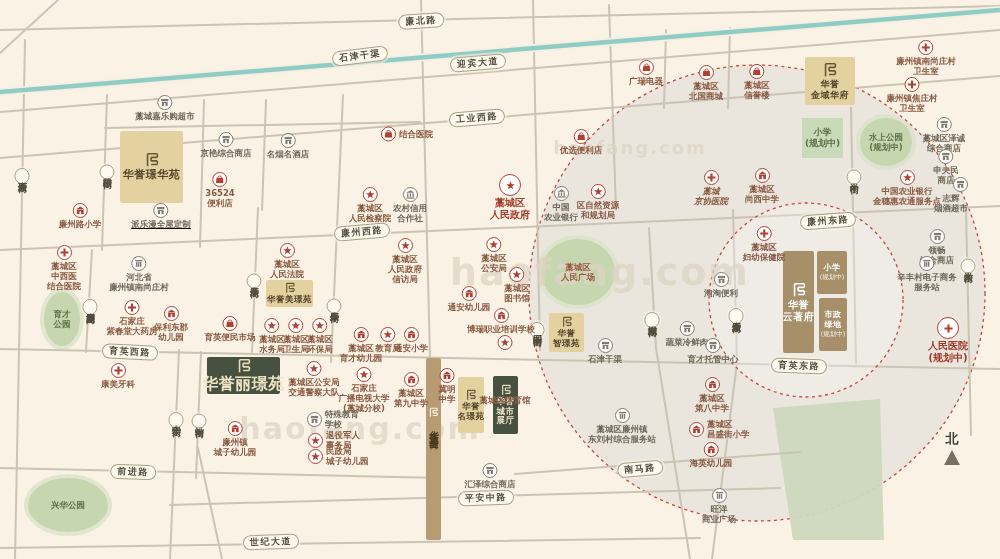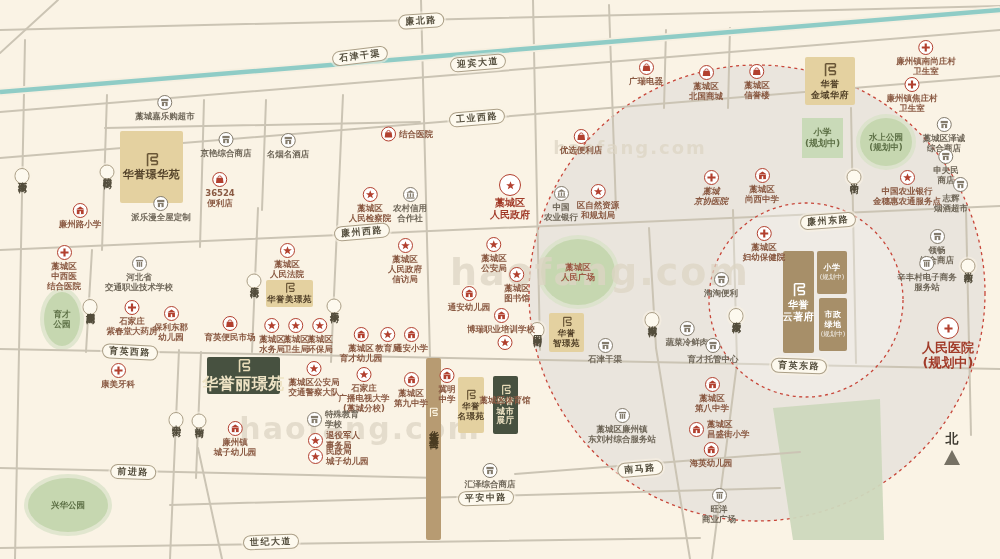--- a/index.html
+++ b/index.html
@@ -346,21 +346,21 @@
         </div>
         <div class="lbl" style="color: rgb(111, 103, 89);">辛丰村电子商务
 服务站</div>
       </div>
       <div class="poi" style="left: 948px; top: 317px;">
         <div class="ring" style="width: 20px; height: 20px; border: 1.4px solid rgb(178, 64, 47);">
           <svg width="9" height="9" viewBox="0 0 10 10">
             <path d="M3.8,0.5 h2.4 v3.3 h3.3 v2.4 h-3.3 v3.3 h-2.4 v-3.3 h-3.3 v-2.4 h3.3 z" fill="#b2402f"></path>
           </svg>
         </div>
-        <div class="lbl" style="color: rgb(161, 58, 40); font-size: 13px;">人民医院
+        <div class="lbl" style="color: rgb(161, 58, 40); font-size: 10px;">人民医院
 (规划中)</div>
       </div>
       <div class="poi" style="left: 711px; top: 169.5px;">
         <div class="ring" style="width: 13px; height: 13px; border: 1.4px solid rgb(178, 64, 47);">
           <svg width="9" height="9" viewBox="0 0 10 10">
             <path d="M3.8,0.5 h2.4 v3.3 h3.3 v2.4 h-3.3 v3.3 h-2.4 v-3.3 h-3.3 v-2.4 h3.3 z" fill="#b2402f"></path>
           </svg>
         </div>
         <div class="lbl" style="color: rgb(138, 90, 67); font-style: italic;">藁城
 京协医院</div>
@@ -388,21 +388,21 @@
       <div class="poi" style="left: 80px; top: 202.5px;">
         <div class="ring" style="width: 13px; height: 13px; border: 1.4px solid rgb(178, 64, 47);">
           <svg width="9" height="9" viewBox="0 0 10 10">
             <polygon points="5,0.5 9.5,3.5 0.5,3.5" fill="#b2402f"></polygon>
             <rect x="1.2" y="4" width="7.6" height="5" fill="#b2402f"></rect>
             <rect x="4.2" y="5.8" width="1.6" height="3.2" fill="#fff"></rect>
           </svg>
         </div>
         <div class="lbl" style="color: rgb(138, 90, 67);">廉州路小学</div>
       </div>
-      <div class="poi" style="left: 161px; top: 196px;">
+      <div class="poi" style="left: 161px; top: 203px; text-decoration: underline;">
         <div class="ring" style="width: 13px; height: 13px; border: 1.4px solid rgb(131, 123, 108);">
           <svg width="9" height="9" viewBox="0 0 10 10">
             <rect x="1" y="1" width="8" height="2.6" fill="#837b6c"></rect>
             <rect x="1.8" y="4.4" width="6.4" height="4.6" fill="#837b6c"></rect>
             <rect x="4.2" y="5.6" width="1.6" height="3.4" fill="#fff"></rect>
           </svg>
         </div>
         <div class="lbl" style="color: rgb(111, 103, 89);">派乐漫全屋定制</div>
       </div>
       <div class="poi" style="left: 64px; top: 244.5px;">
@@ -418,21 +418,21 @@
       <div class="poi" style="left: 139px; top: 255.5px;">
         <div class="ring" style="width: 13px; height: 13px; border: 1.4px solid rgb(131, 123, 108);">
           <svg width="9" height="9" viewBox="0 0 10 10">
             <rect x="1" y="1" width="8" height="1.6" fill="#837b6c"></rect>
             <rect x="2" y="3.2" width="1.6" height="5.5" fill="#837b6c"></rect>
             <rect x="6.4" y="3.2" width="1.6" height="5.5" fill="#837b6c"></rect>
             <rect x="4.2" y="3.2" width="1.5" height="5.5" fill="#837b6c"></rect>
           </svg>
         </div>
         <div class="lbl" style="color: rgb(111, 103, 89);">河北省
-交通职业技术学校</div>
+廉州镇南尚庄村</div>
       </div>
       <div class="poi" style="left: 132px; top: 299.5px;">
         <div class="ring" style="width: 13px; height: 13px; border: 1.4px solid rgb(178, 64, 47);">
           <svg width="9" height="9" viewBox="0 0 10 10">
             <path d="M3.8,0.5 h2.4 v3.3 h3.3 v2.4 h-3.3 v3.3 h-2.4 v-3.3 h-3.3 v-2.4 h3.3 z" fill="#b2402f"></path>
           </svg>
         </div>
         <div class="lbl" style="color: rgb(138, 90, 67);">石家庄
 紫春堂大药房</div>
       </div>

